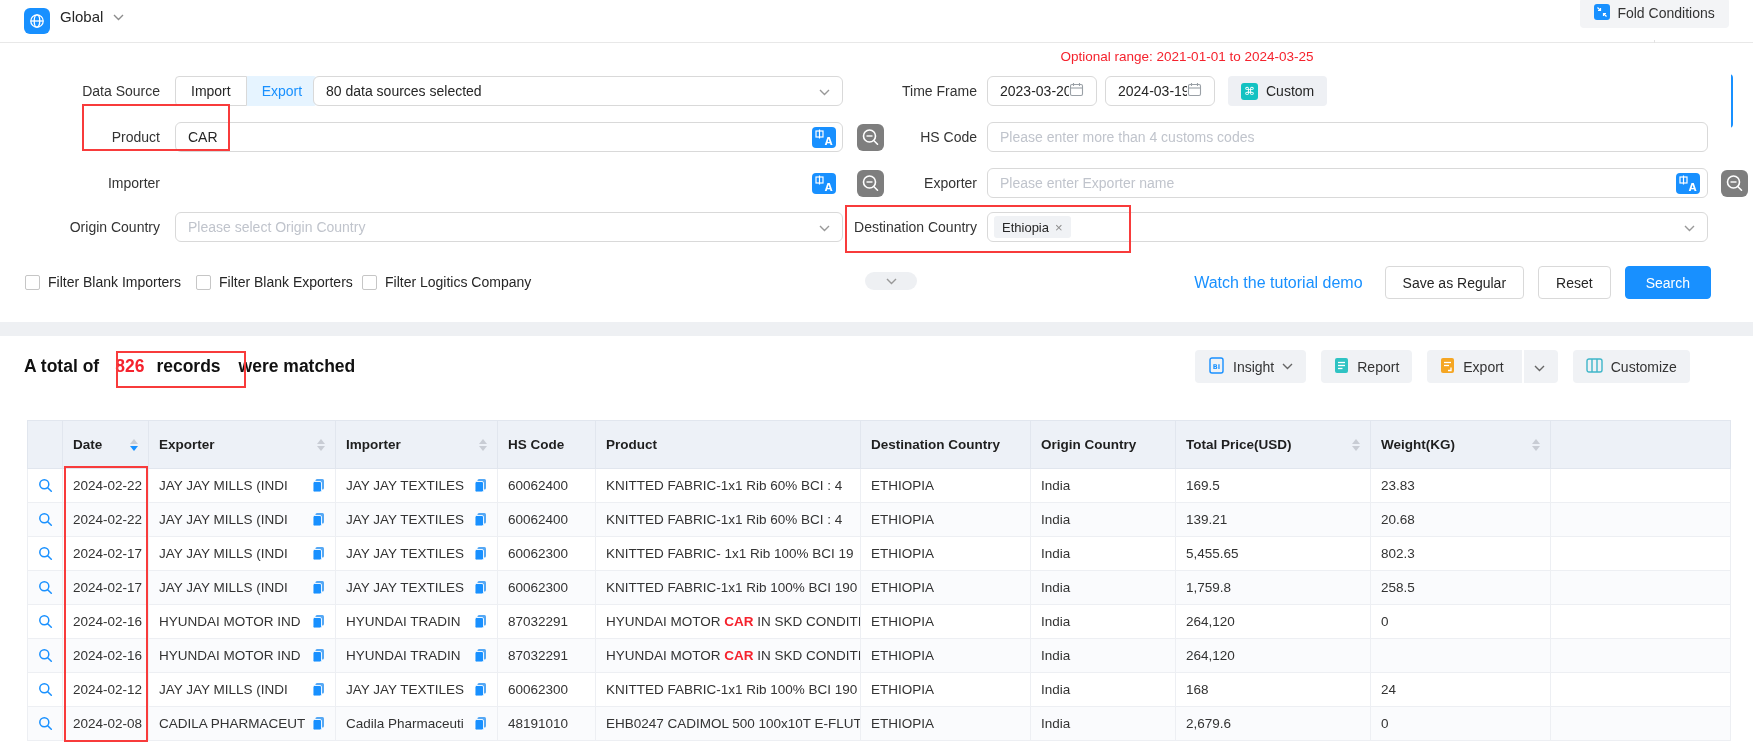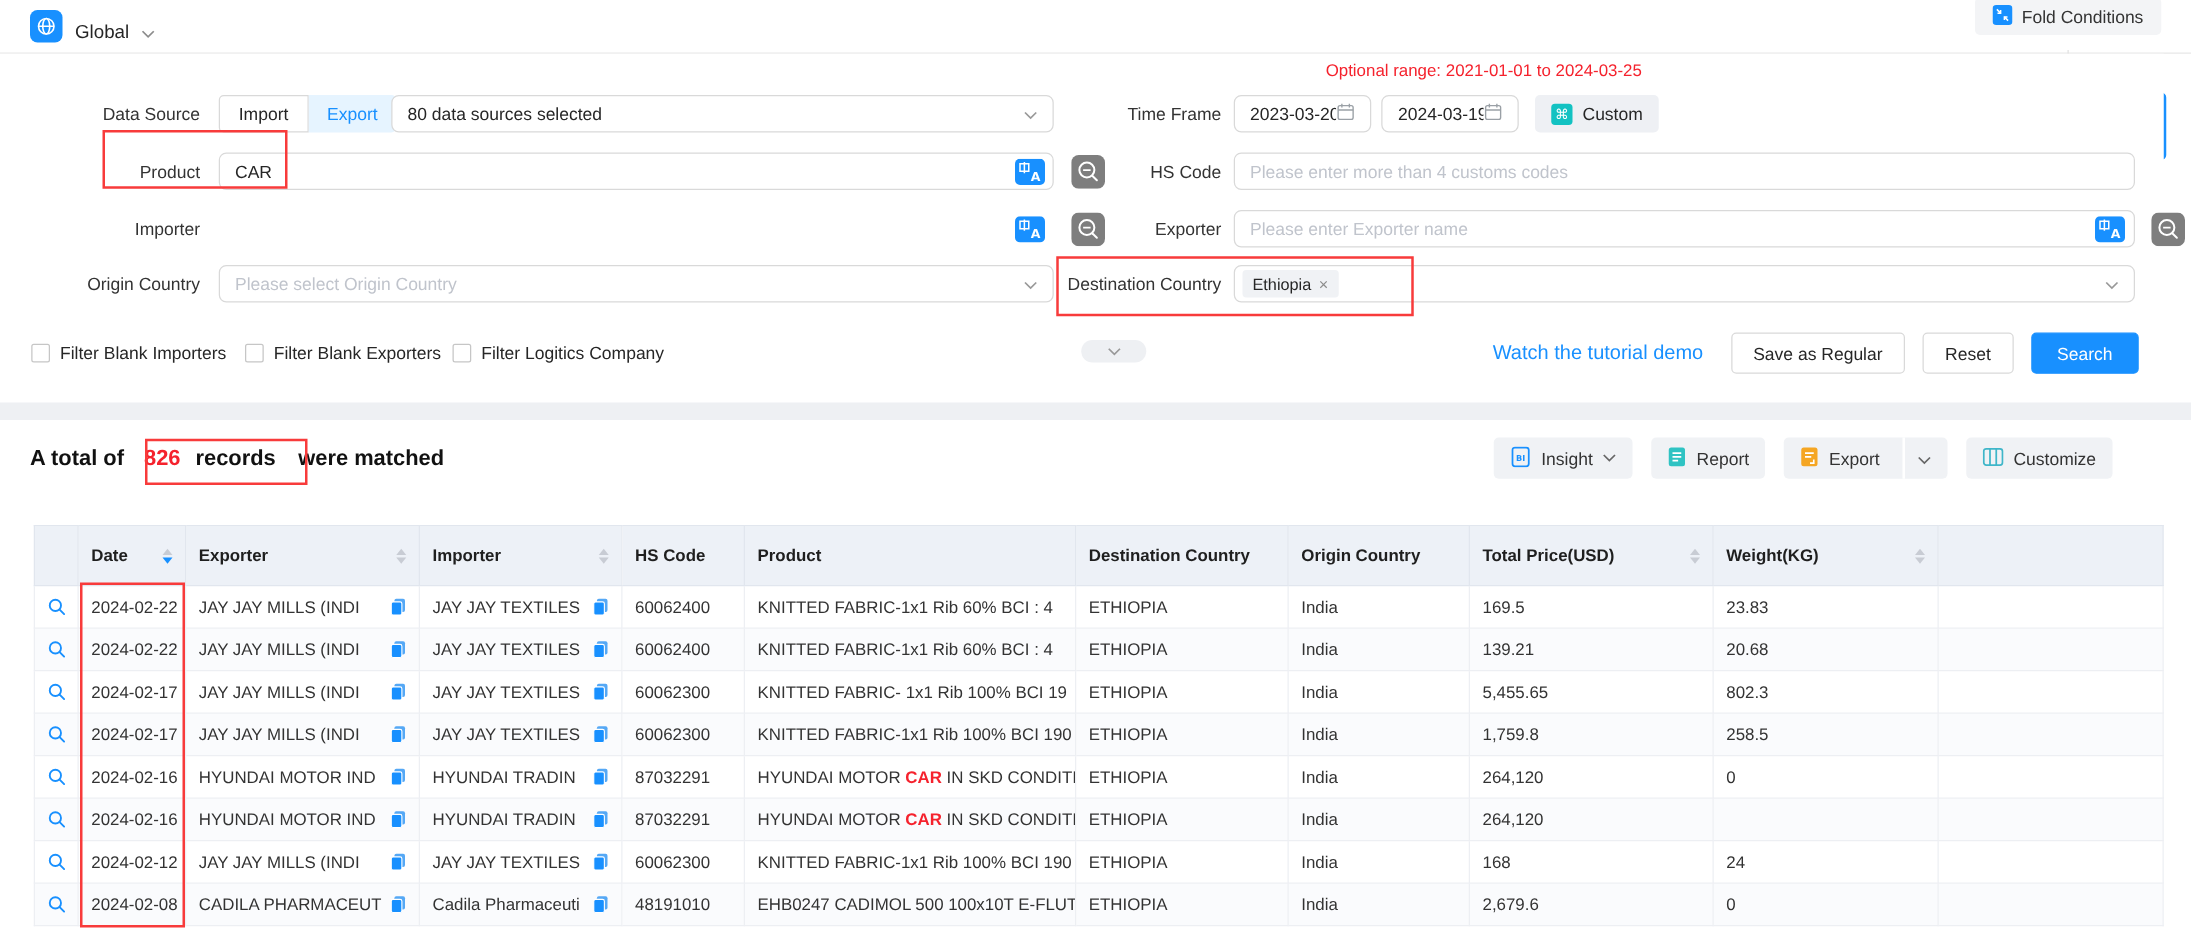--- a/index.html
+++ b/index.html
@@ -2,21 +2,21 @@
 <html><head>
 <meta charset="utf-8">
 <style>
   html,body{margin:0;padding:0;background:#fff;}
   .page{position:relative;width:1753px;height:755px;background:#fff;overflow:hidden;
         font-family:"Liberation Sans","DejaVu Sans",sans-serif;font-size:14px;color:#262626;}
 
   
   .topbar{position:absolute;top:0;left:0;right:0;height:43px;border-bottom:1px solid #e8e8e8;
           display:flex;align-items:center;padding:0 20px 0 24px;box-sizing:border-box;background:#fff;}
-  .tb-left{display:flex;align-items:flex-end;gap:10px;}
+  .tb-left{display:flex;align-items:flex-start;gap:10px;}
   .logo{width:26px;height:26px;border-radius:6px;background:#1890ff;display:flex;align-items:center;justify-content:center;}
   .region{font-size:15px;color:#262626;}
   .tb-right{margin-left:auto;display:flex;align-items:center;gap:12px;flex-direction:column;}
   .tb-btn{height:30px;background:#f3f4f6;border-radius:4px;display:flex;align-items:center;gap:7px;
           padding:0 14px;font-size:14px;color:#333;cursor:pointer;white-space:nowrap;}
   .tb-divider{width:1px;height:22px;background:#e2e2e2;margin:0 4px;}
   .tb-primary{background:#1890ff;color:#fff;padding:12px 16px;}
   .tb-primary .chev{font-size:16px;margin-left:2px;}
   .star{color:#f6b61e;font-size:15px;line-height:1;}
 

